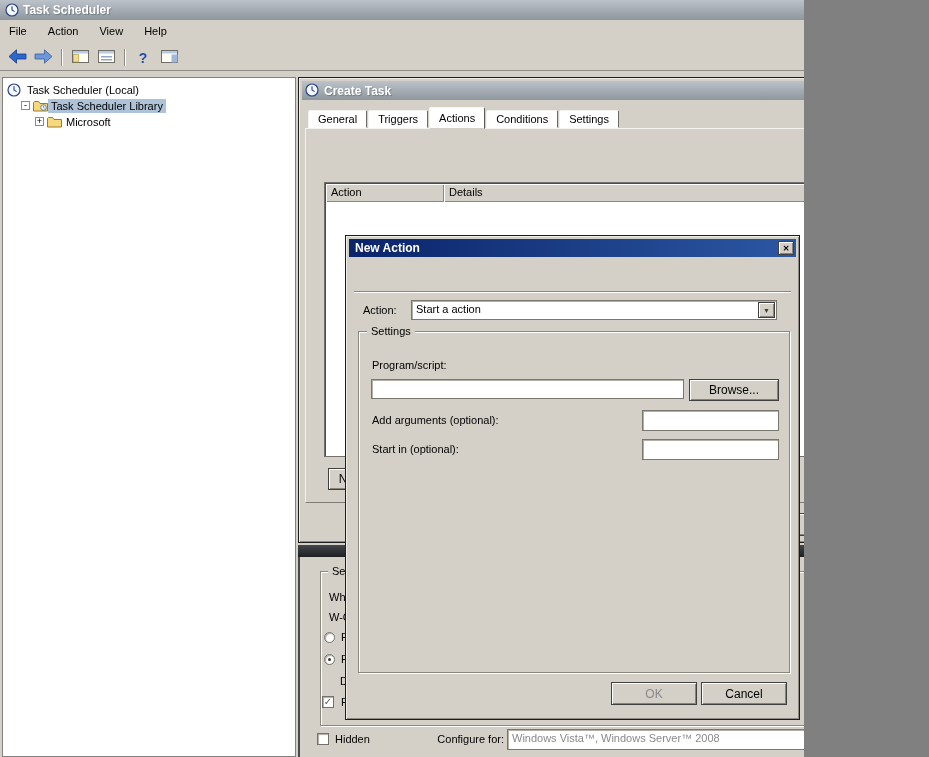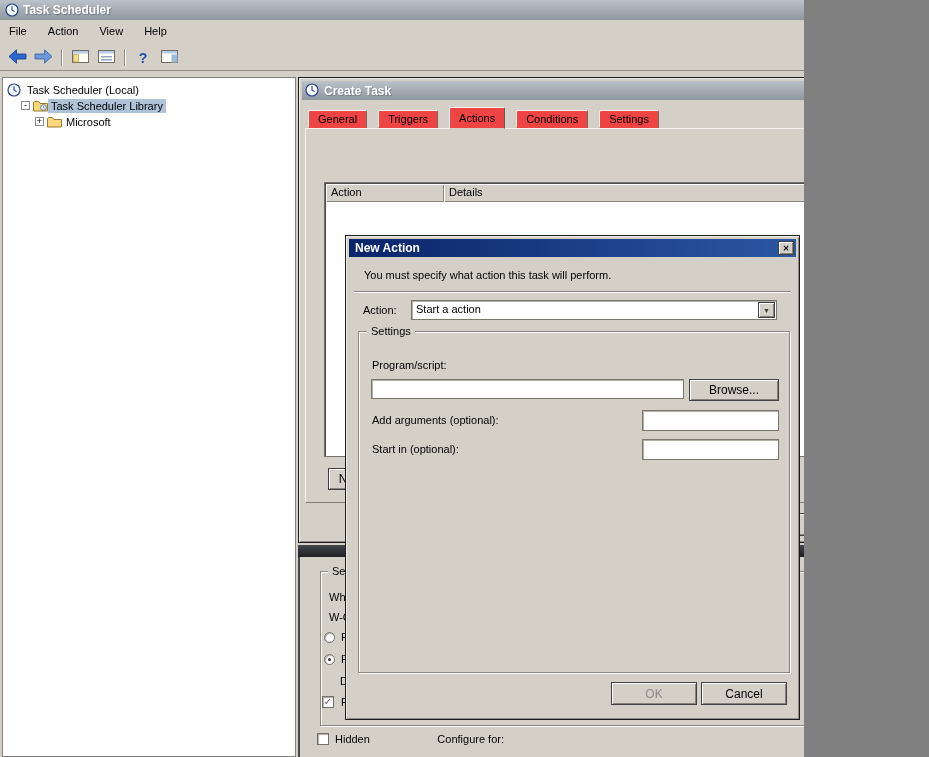--- a/index.html
+++ b/index.html
@@ -28,21 +28,21 @@
 
   .win-frame { background:#d4d0c8; border:1px solid #1d1d1d;
                box-shadow:inset 1px 1px 0 #efede8, inset -1px -1px 0 #8f8b84; }
 
   .menuitem { display:inline-block; padding:5px 9px; }
   .toolbar { display:flex; align-items:center; gap:2px; padding-left:5px; background:#d4d0c8; border-bottom:1px solid #8f8c86; }
   .toolbtn { width:24px; height:22px; display:flex; align-items:center; justify-content:center; }
   .tsep { width:1px; height:17px; background:#8f8c86; box-shadow:1px 0 0 #fff; margin:0 4px; }
 
   .tabs { position:absolute; display:flex; align-items:flex-end; height:22px; z-index:2; }
-  .tab { height:18px; line-height:17px; padding:0 9px; background:#ef4444; margin-right:11px;
+  .tab { height:18px; line-height:17px; padding:0 9px; background:#ffffff; margin-right:1px;
          border:1px solid; border-color:#f4f2ee #6e6b66 transparent #f4f2ee; border-radius:2px 2px 0 0; }
   .tab.active { position:relative; z-index:3; height:22px; line-height:20px; margin-bottom:-1px;
                 border-color:#f8f6f2 #5e5b56 #d4d0c8 #f8f6f2; }
   .tabpage { position:absolute; background:#d4d0c8; border:1px solid; border-color:#f4f2ee #807d76 #807d76 #f4f2ee; z-index:1; }
 
   .lvcell { box-shadow:inset 1px 1px 0 #fff, inset -1px -1px 0 #8a877f; padding:2px 5px; }
 
   .radio { position:absolute; width:11px; height:11px; border-radius:50%; background:#fff;
            border:1px solid #72706a; box-shadow:inset 1px 1px 1px #b0aca4; }
   .radio.sel::after { content:""; position:absolute; left:3px; top:3px; width:3px; height:3px; border-radius:50%; background:#333; }
@@ -177,20 +177,24 @@
 
       <span class="abs clip" style="left:40px;top:118px;width:7px;">Do</span>
 
       <span class="checkbox" style="left:22px;top:139px;"><span>✓</span></span>
       <span class="abs clip" style="left:41px;top:139px;width:6px;">Ru</span>
 
       <span class="checkbox" style="left:17px;top:176px;"></span>
       <span class="abs" style="left:35px;top:176px;">Hidden</span>
       <span class="abs" style="left:120px;top:176px;width:84px;text-align:right;">Configure for:</span>
 
+      <div class="abs combo" style="left:207px;top:172px;width:402px;height:21px;">
+        <span class="combo-text" style="color:#8a8a8a;max-width:370px;">Windows Vista™, Windows Server™ 2008</span>
+        <span class="btn combo-arrow">▼</span>
+      </div>
     </div>
   </div>
 
   <div class="abs win-frame" style="left:298px;top:77px;width:631px;height:466px;z-index:3;">
     <div class="abs titlebar-gray" style="left:3px;top:3px;right:3px;height:19px;">
       <span class="abs" style="left:3px;top:2px;">
         <svg width="14" height="14" viewBox="0 0 14 14">
             <circle cx="7" cy="7" r="6" fill="#f4f8ff" stroke="#27418c" stroke-width="1.2"></circle>
             <path d="M7 3.2 V7 L9.6 8.6" stroke="#27418c" stroke-width="1.1" fill="none"></path>
           </svg>
@@ -233,21 +237,20 @@
   </div>
 
   <div class="abs win-frame" style="left:345px;top:235px;width:455px;height:485px;z-index:4;">
     <div class="abs titlebar-blue" style="left:3px;top:3px;right:3px;height:18px;">
       <span class="abs" style="left:6px;top:2px;font-size:12px;">New Action</span>
       <span class="btn abs" style="right:2px;top:2px;width:16px;height:14px;font-size:8px;font-weight:bold;color:#000;">
           <span>✕</span>
         </span>
     </div>
 
-    <span class="abs" style="left:18px;top:33px;width:420px;">You must specify what action this task will perform.</span>
     <div class="abs sep-etch" style="left:8px;top:55px;width:437px;"></div>
 
     <span class="abs" style="left:17px;top:68px;">Action:</span>
     <div class="abs combo" style="left:65px;top:64px;width:366px;height:20px;">
       <span class="combo-text" style="max-width:335px;">Start a action</span>
       <span class="btn combo-arrow">▼</span>
     </div>
 
     <div class="abs groove" style="left:12px;top:95px;width:432px;height:342px;">
       <span class="group-label" style="left:8px;">Settings</span>

